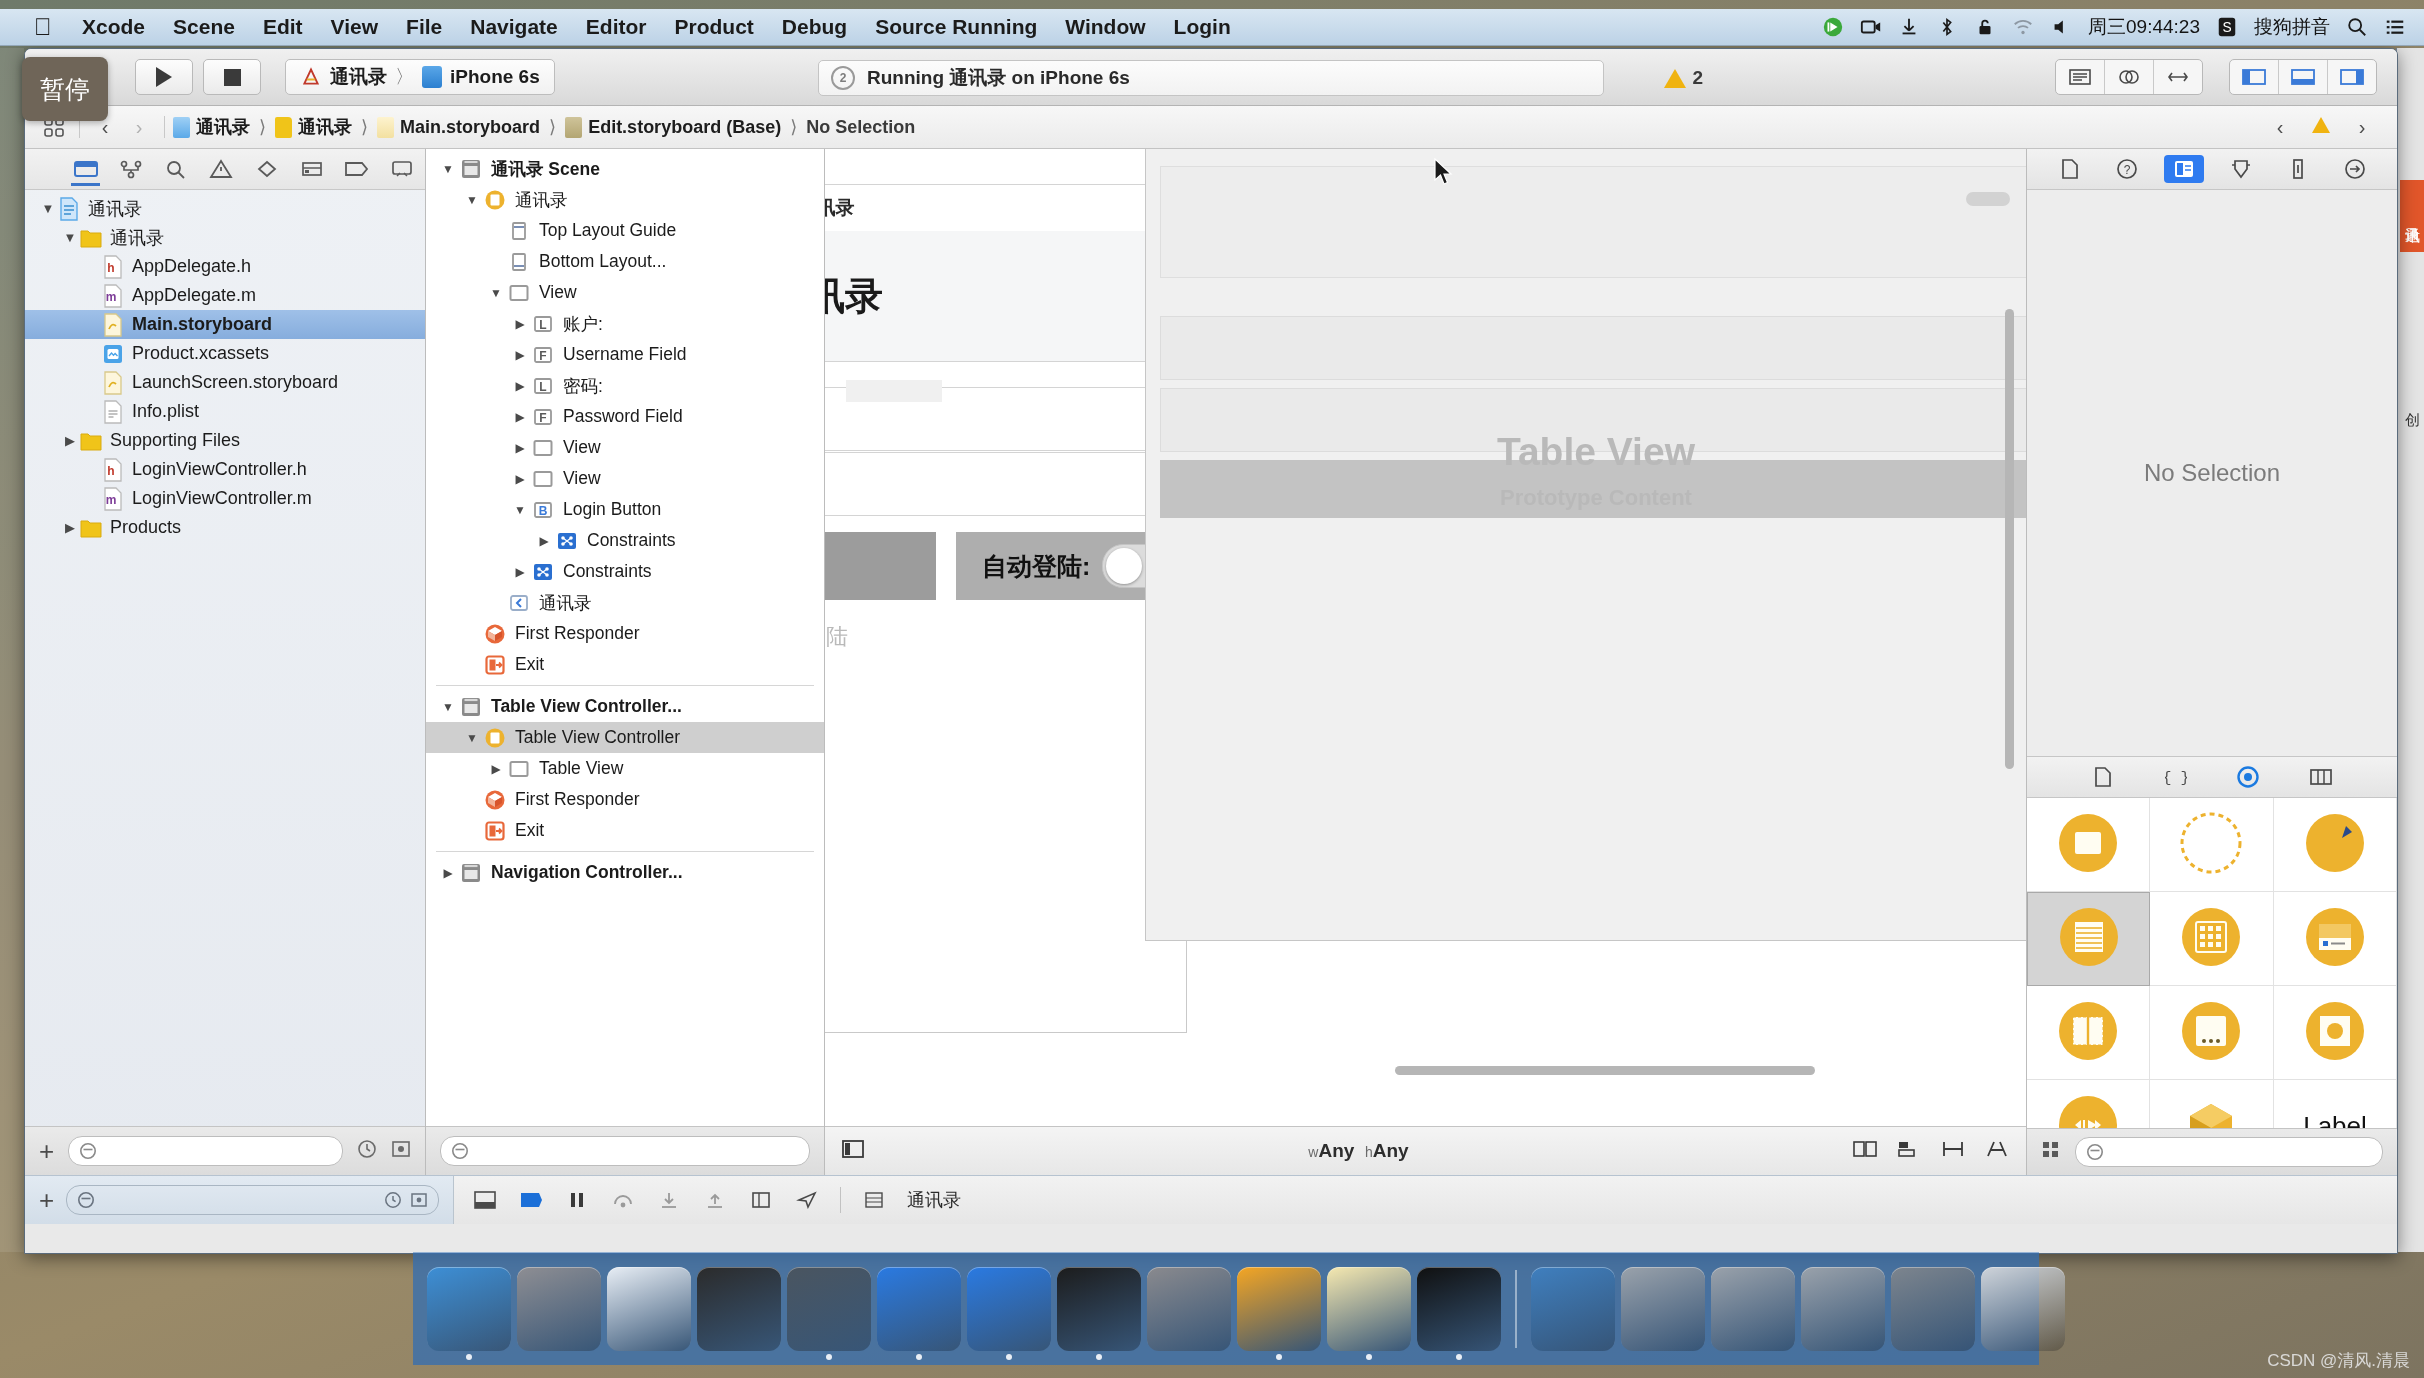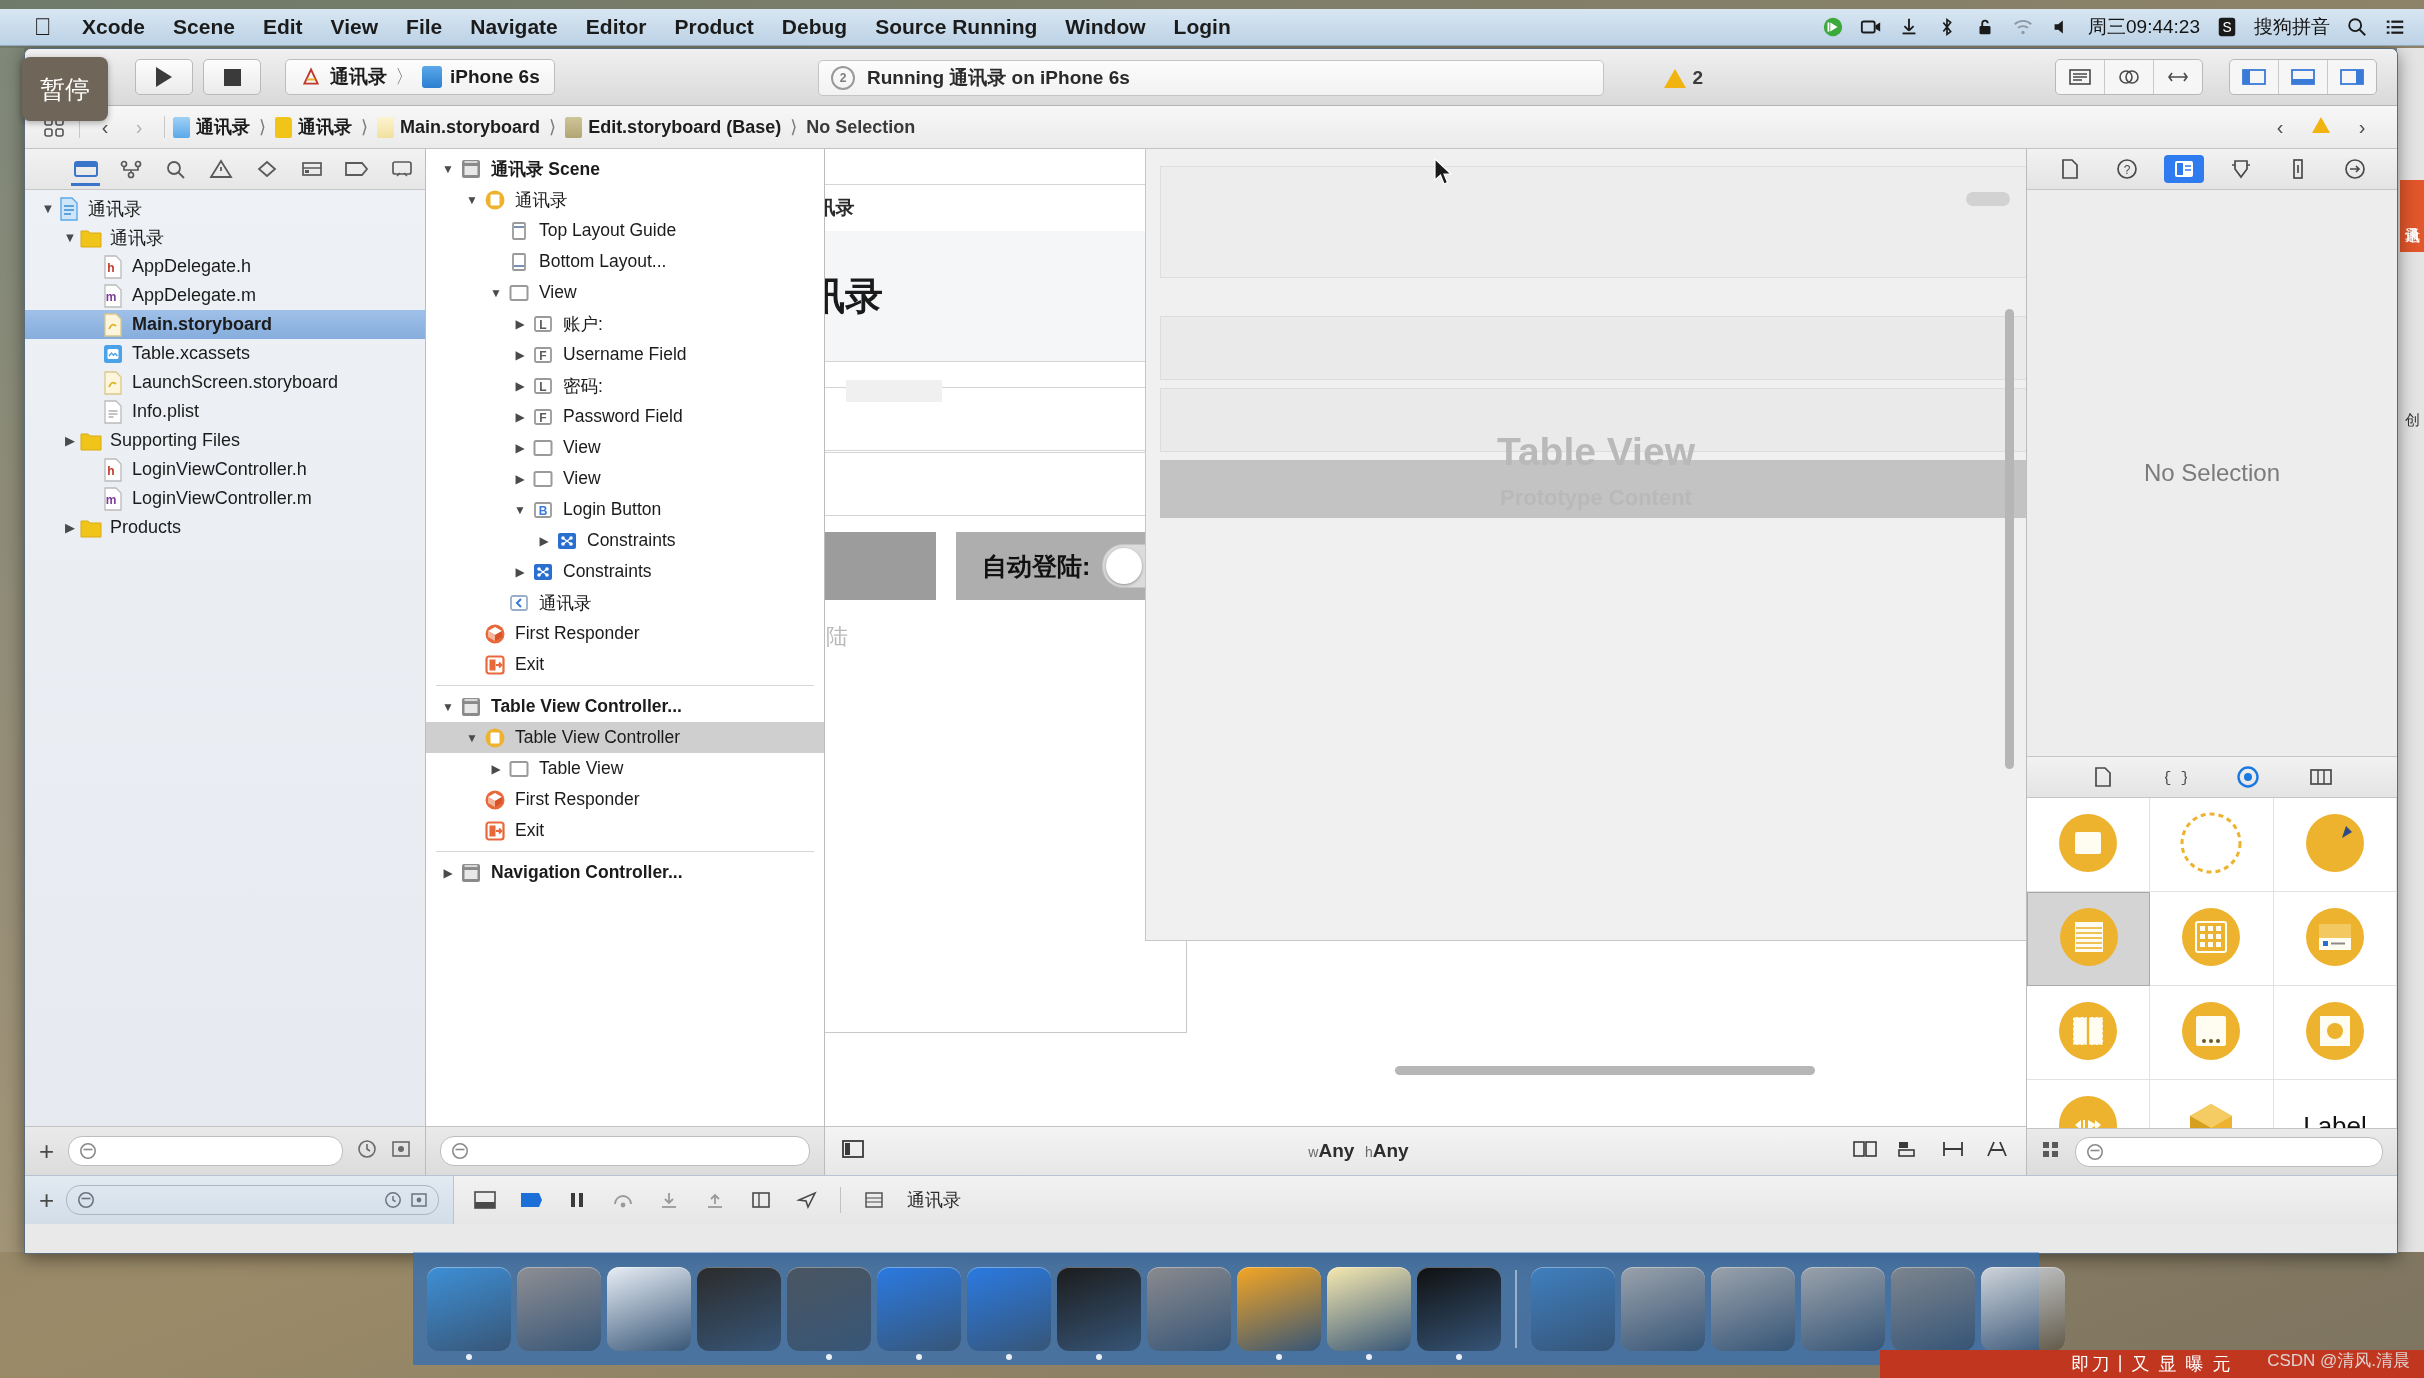--- a/index.html
+++ b/index.html
@@ -509,21 +509,21 @@
             <div class="nrow">
               <span style="width: 58px;"></span>
               <span class="tw"></span>
               <span class="nic">
                 <svg width="22" height="24" viewBox="0 0 22 24">
                   <rect x="2" y="3" width="18" height="18" rx="2.5" fill="#4aa3e8"></rect>
                   <rect x="5.5" y="7" width="11" height="10" rx="1.5" fill="#fff"></rect>
                   <path d="M7 14 l2.5 -3 l2 2.2 l1.6 -1.6 l2.4 2.4" stroke="#4aa3e8" stroke-width="1.4" fill="none"></path>
                 </svg>
               </span>
-              <span>Table.xcassets</span>
+              <span>Product.xcassets</span>
             </div>
             <div class="nrow">
               <span style="width: 58px;"></span>
               <span class="tw"></span>
               <span class="nic">
                 <svg width="22" height="24" viewBox="0 0 22 24">
                   <path d="M3 1 h11 l5 5 v17 H3 Z" fill="#fdf6dc" stroke="#d9c98a" stroke-width="1.3"></path>
                   <path d="M7 16 q3 -7 7 -3" stroke="#e0b020" stroke-width="1.8" fill="none"></path>
                 </svg>
               </span>
@@ -1258,15 +1258,14 @@
       </div>
       <div class="dksep"></div>
       <div class="dkapp" style="background: linear-gradient(160deg, rgb(63, 127, 191), rgba(0, 0, 0, 0.25)); box-shadow: rgba(255, 255, 255, 0.35) 0px 1px 0px inset;"></div>
       <div class="dkapp" style="background: linear-gradient(160deg, rgb(154, 162, 171), rgba(0, 0, 0, 0.25)); box-shadow: rgba(255, 255, 255, 0.35) 0px 1px 0px inset;"></div>
       <div class="dkapp" style="background: linear-gradient(160deg, rgb(154, 162, 171), rgba(0, 0, 0, 0.25)); box-shadow: rgba(255, 255, 255, 0.35) 0px 1px 0px inset;"></div>
       <div class="dkapp" style="background: linear-gradient(160deg, rgb(154, 162, 171), rgba(0, 0, 0, 0.25)); box-shadow: rgba(255, 255, 255, 0.35) 0px 1px 0px inset;"></div>
       <div class="dkapp" style="background: linear-gradient(160deg, rgb(125, 133, 142), rgba(0, 0, 0, 0.25)); box-shadow: rgba(255, 255, 255, 0.35) 0px 1px 0px inset;"></div>
       <div class="dkapp" style="background: linear-gradient(160deg, rgb(207, 212, 218), rgba(0, 0, 0, 0.25)); box-shadow: rgba(255, 255, 255, 0.35) 0px 1px 0px inset;"></div>
     </div>
 
-  <div class="botstrip">即刀丨又 显 曝 元</div>
   <div class="watermark">CSDN @清风.清晨</div>
 </div>
 
 </body></html>

